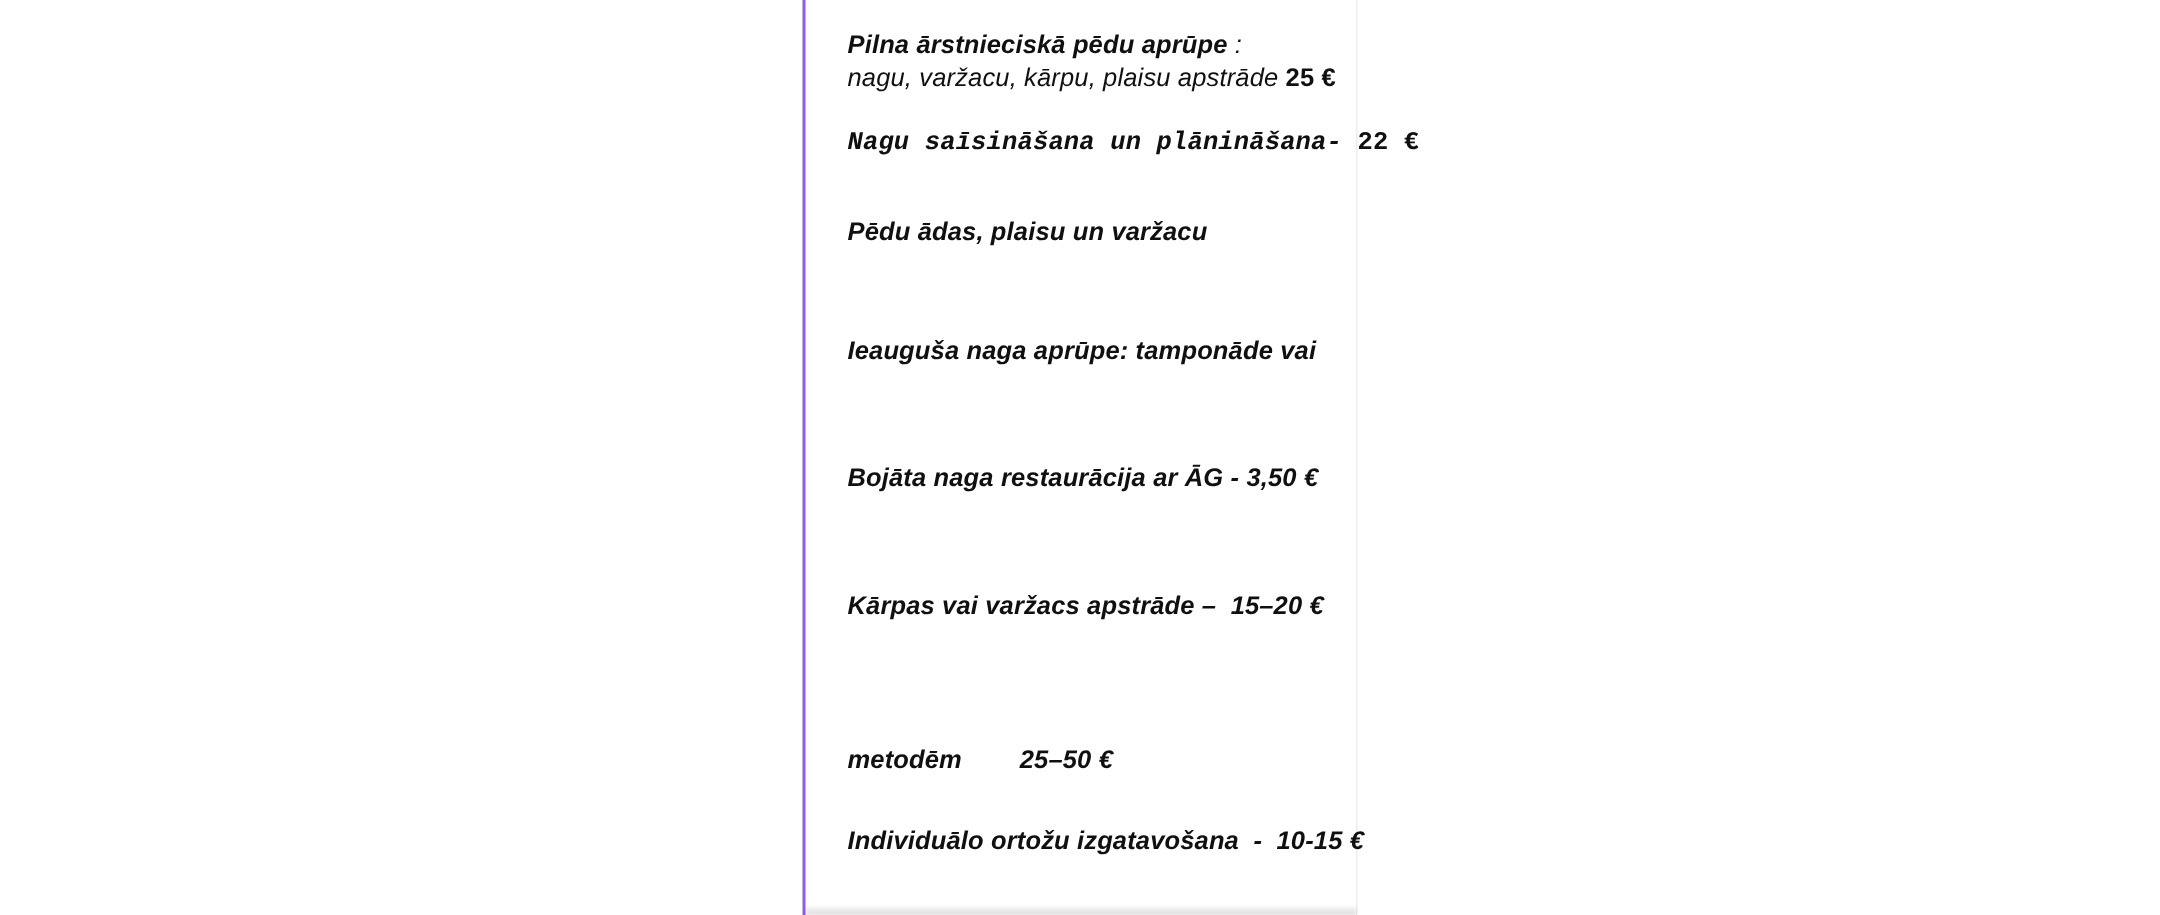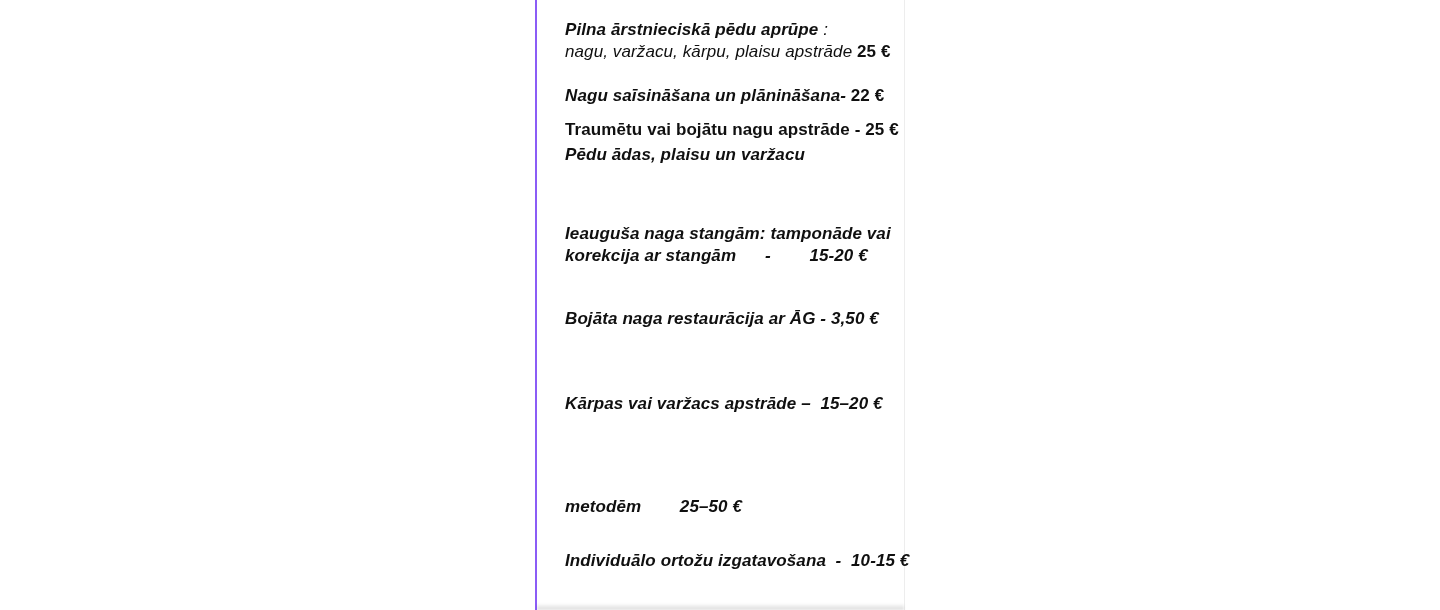--- a/index.html
+++ b/index.html
@@ -43,21 +43,21 @@
   .line {
     white-space: pre;
     font-size: 17px;
     line-height: 22px;
     letter-spacing: 0.1px;
   }
   .bi { font-weight: 700; font-style: italic; }
   .ri { font-weight: 400; font-style: italic; }
   .b  { font-weight: 700; font-style: normal; }
   .b1  { top: 19px; }
-  .b2  { top: 85px; }
+  .b2  { top: 85px; font-family: Liberation Mono, monospace; }
   .b3  { top: 119px; }
   .b4  { top: 144px; }
   .b5  { top: 223px; }
   .b6  { top: 308px; }
   .b7  { top: 377px; margin-top: 16px; }
   .b8  { top: 441px; }
   .b9  { top: 496px; }
   .b10 { top: 550px; text-align: right; }
 </style>
 </head>
@@ -68,31 +68,27 @@
 
     <div class="block b1">
       <div class="line"><span class="bi">Pilna ārstnieciskā pēdu aprūpe</span><span class="ri"> :</span></div>
       <div class="line"><span class="ri">nagu, varžacu, kārpu, plaisu apstrāde </span><span class="b">25 €</span></div>
     </div>
 
     <div class="block b2">
       <div class="line"><span class="bi">Nagu saīsināšana un plānināšana- </span><span class="b">22 €</span></div>
     </div>
 
-    <div class="block b3">
-      <div class="line"><span class="b">Traumētu vai bojātu nagu apstrāde - 25 €</span></div>
-    </div>
 
     <div class="block b4">
       <div class="line"><span class="bi">Pēdu ādas, plaisu un varžacu</span></div>
     </div>
 
     <div class="block b5">
-      <div class="line"><span class="bi">Ieauguša naga stangām: tamponāde vai</span></div>
-      <div class="line"><span class="bi">korekcija ar stangām      -        15-20 €</span></div>
+      <div class="line"><span class="bi">Ieauguša naga aprūpe: tamponāde vai</span></div>
     </div>
 
     <div class="block b6">
       <div class="line"><span class="bi">Bojāta naga restaurācija ar ĀG - 3,50 €</span></div>
     </div>
 
     <div class="block b7">
       <div class="line"><span class="bi">Kārpas vai varžacs apstrāde –  15–20 €</span></div>
     </div>
 

